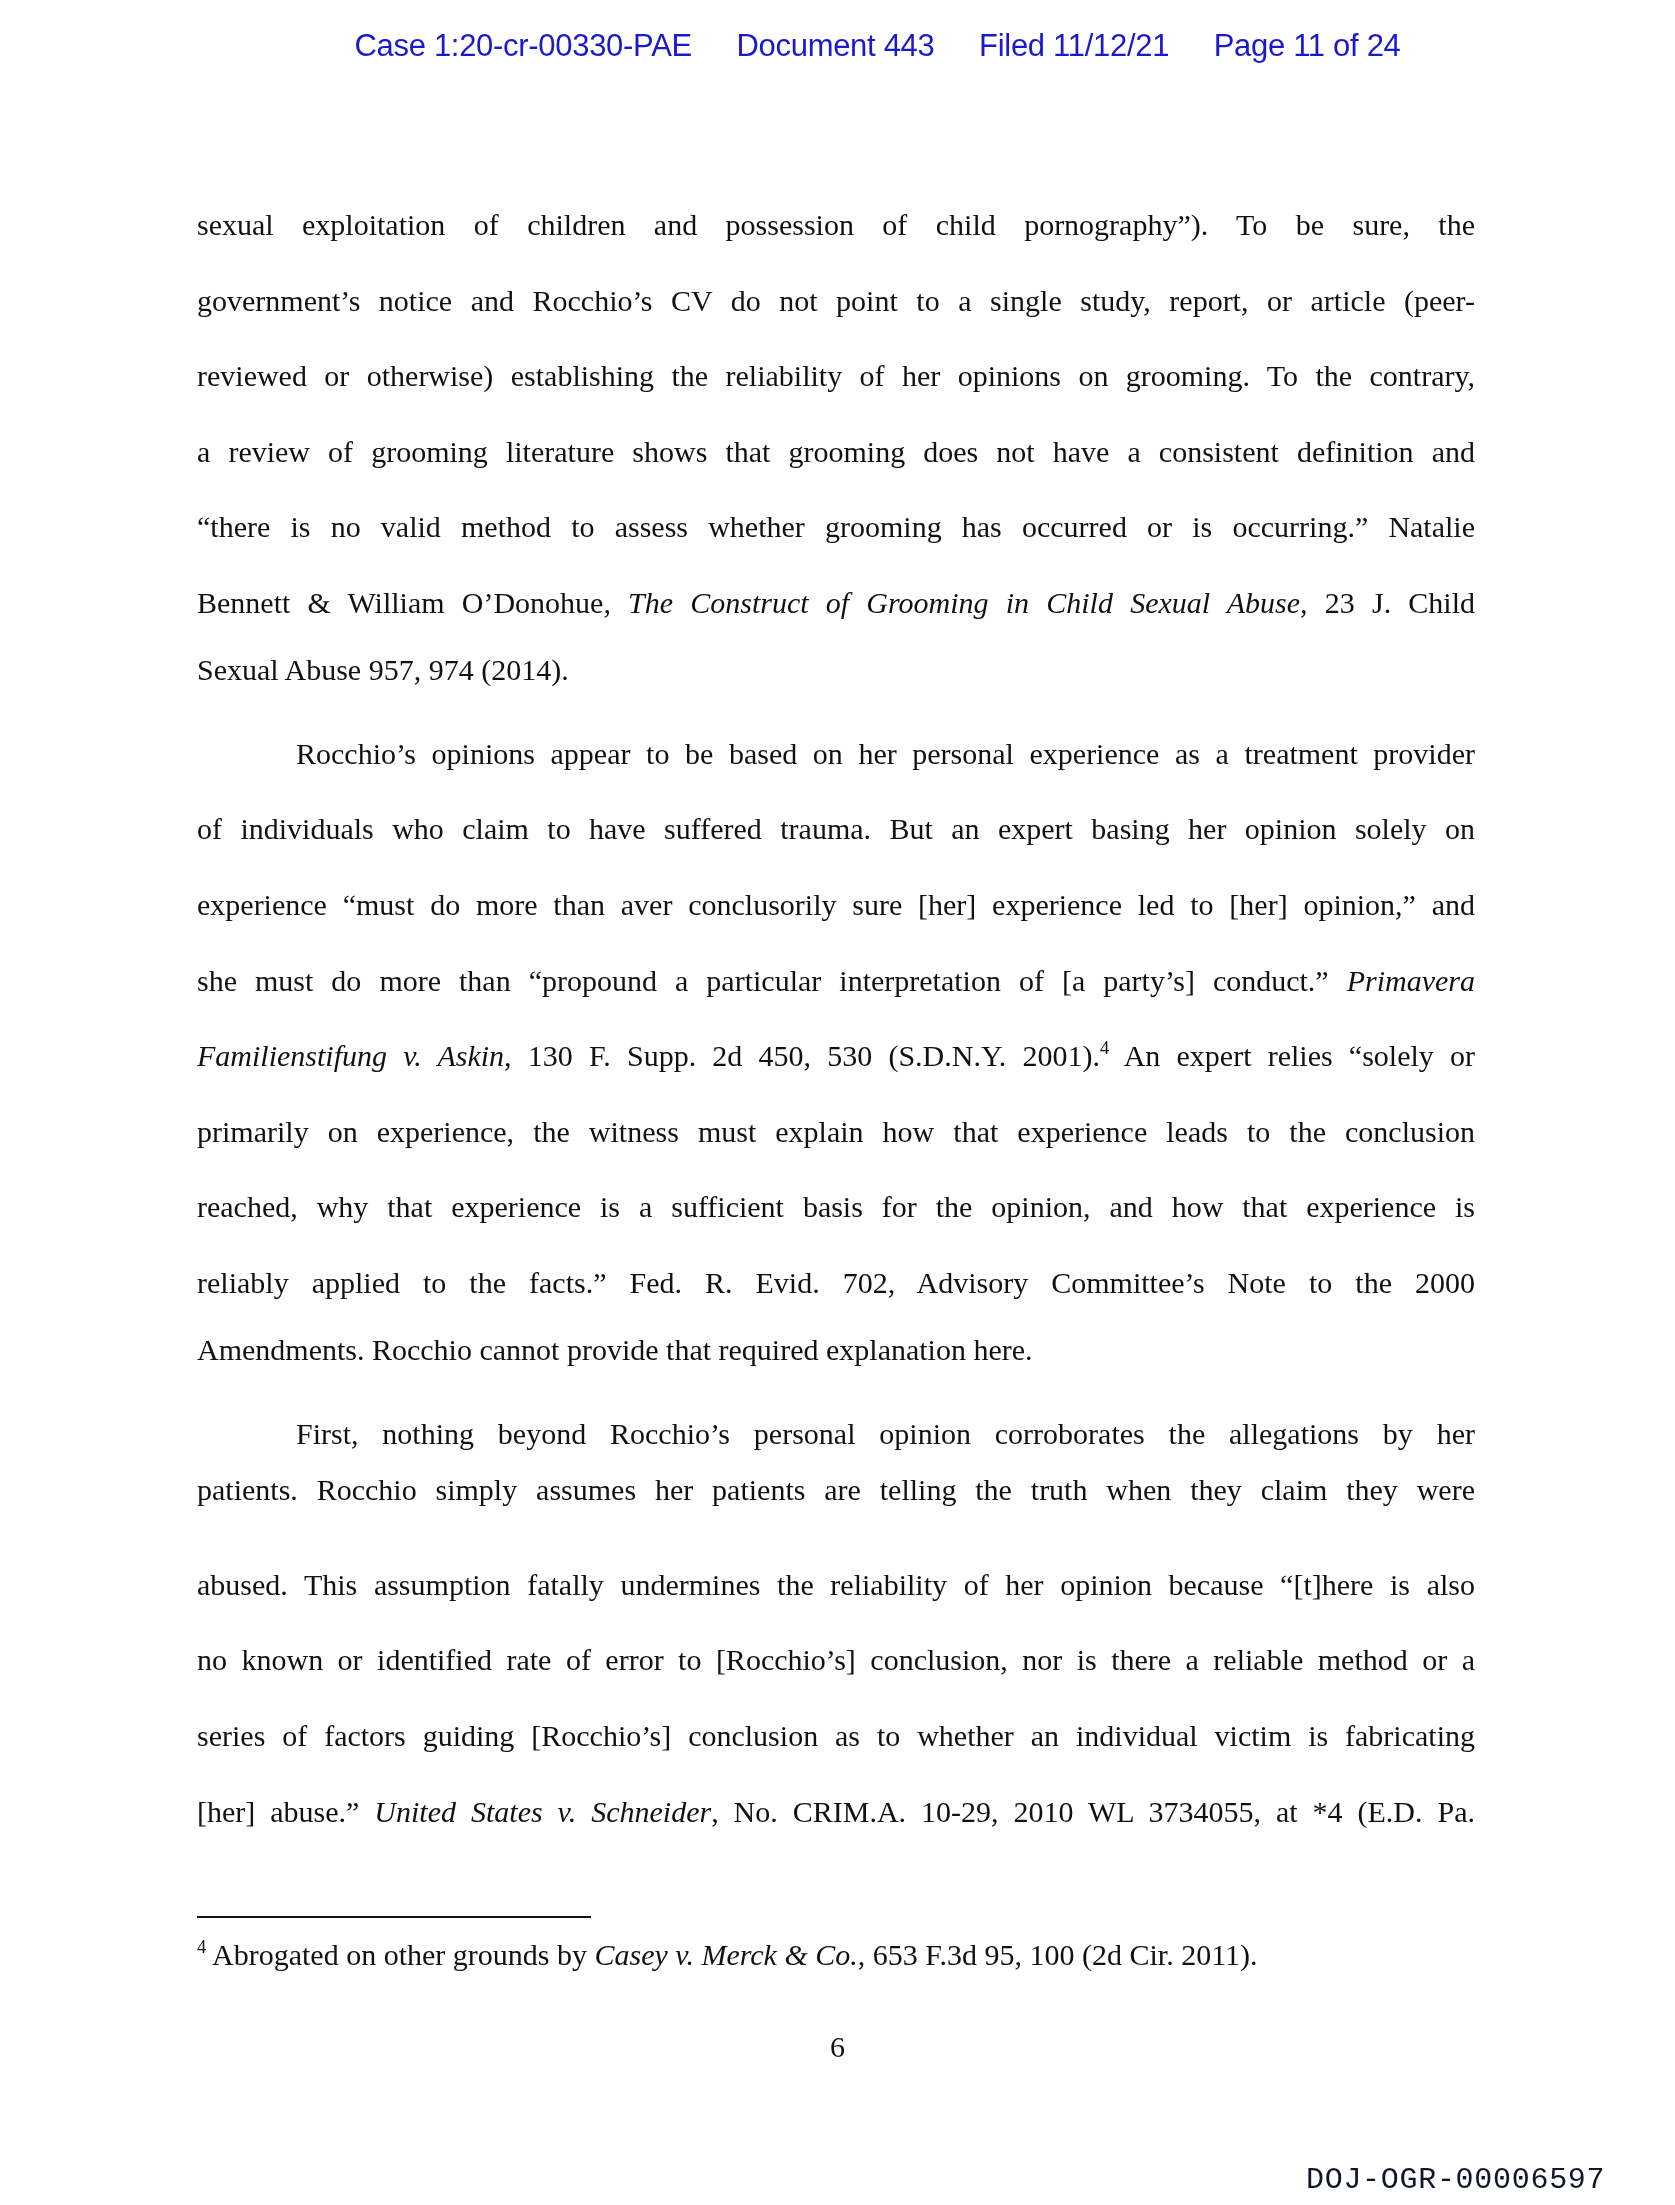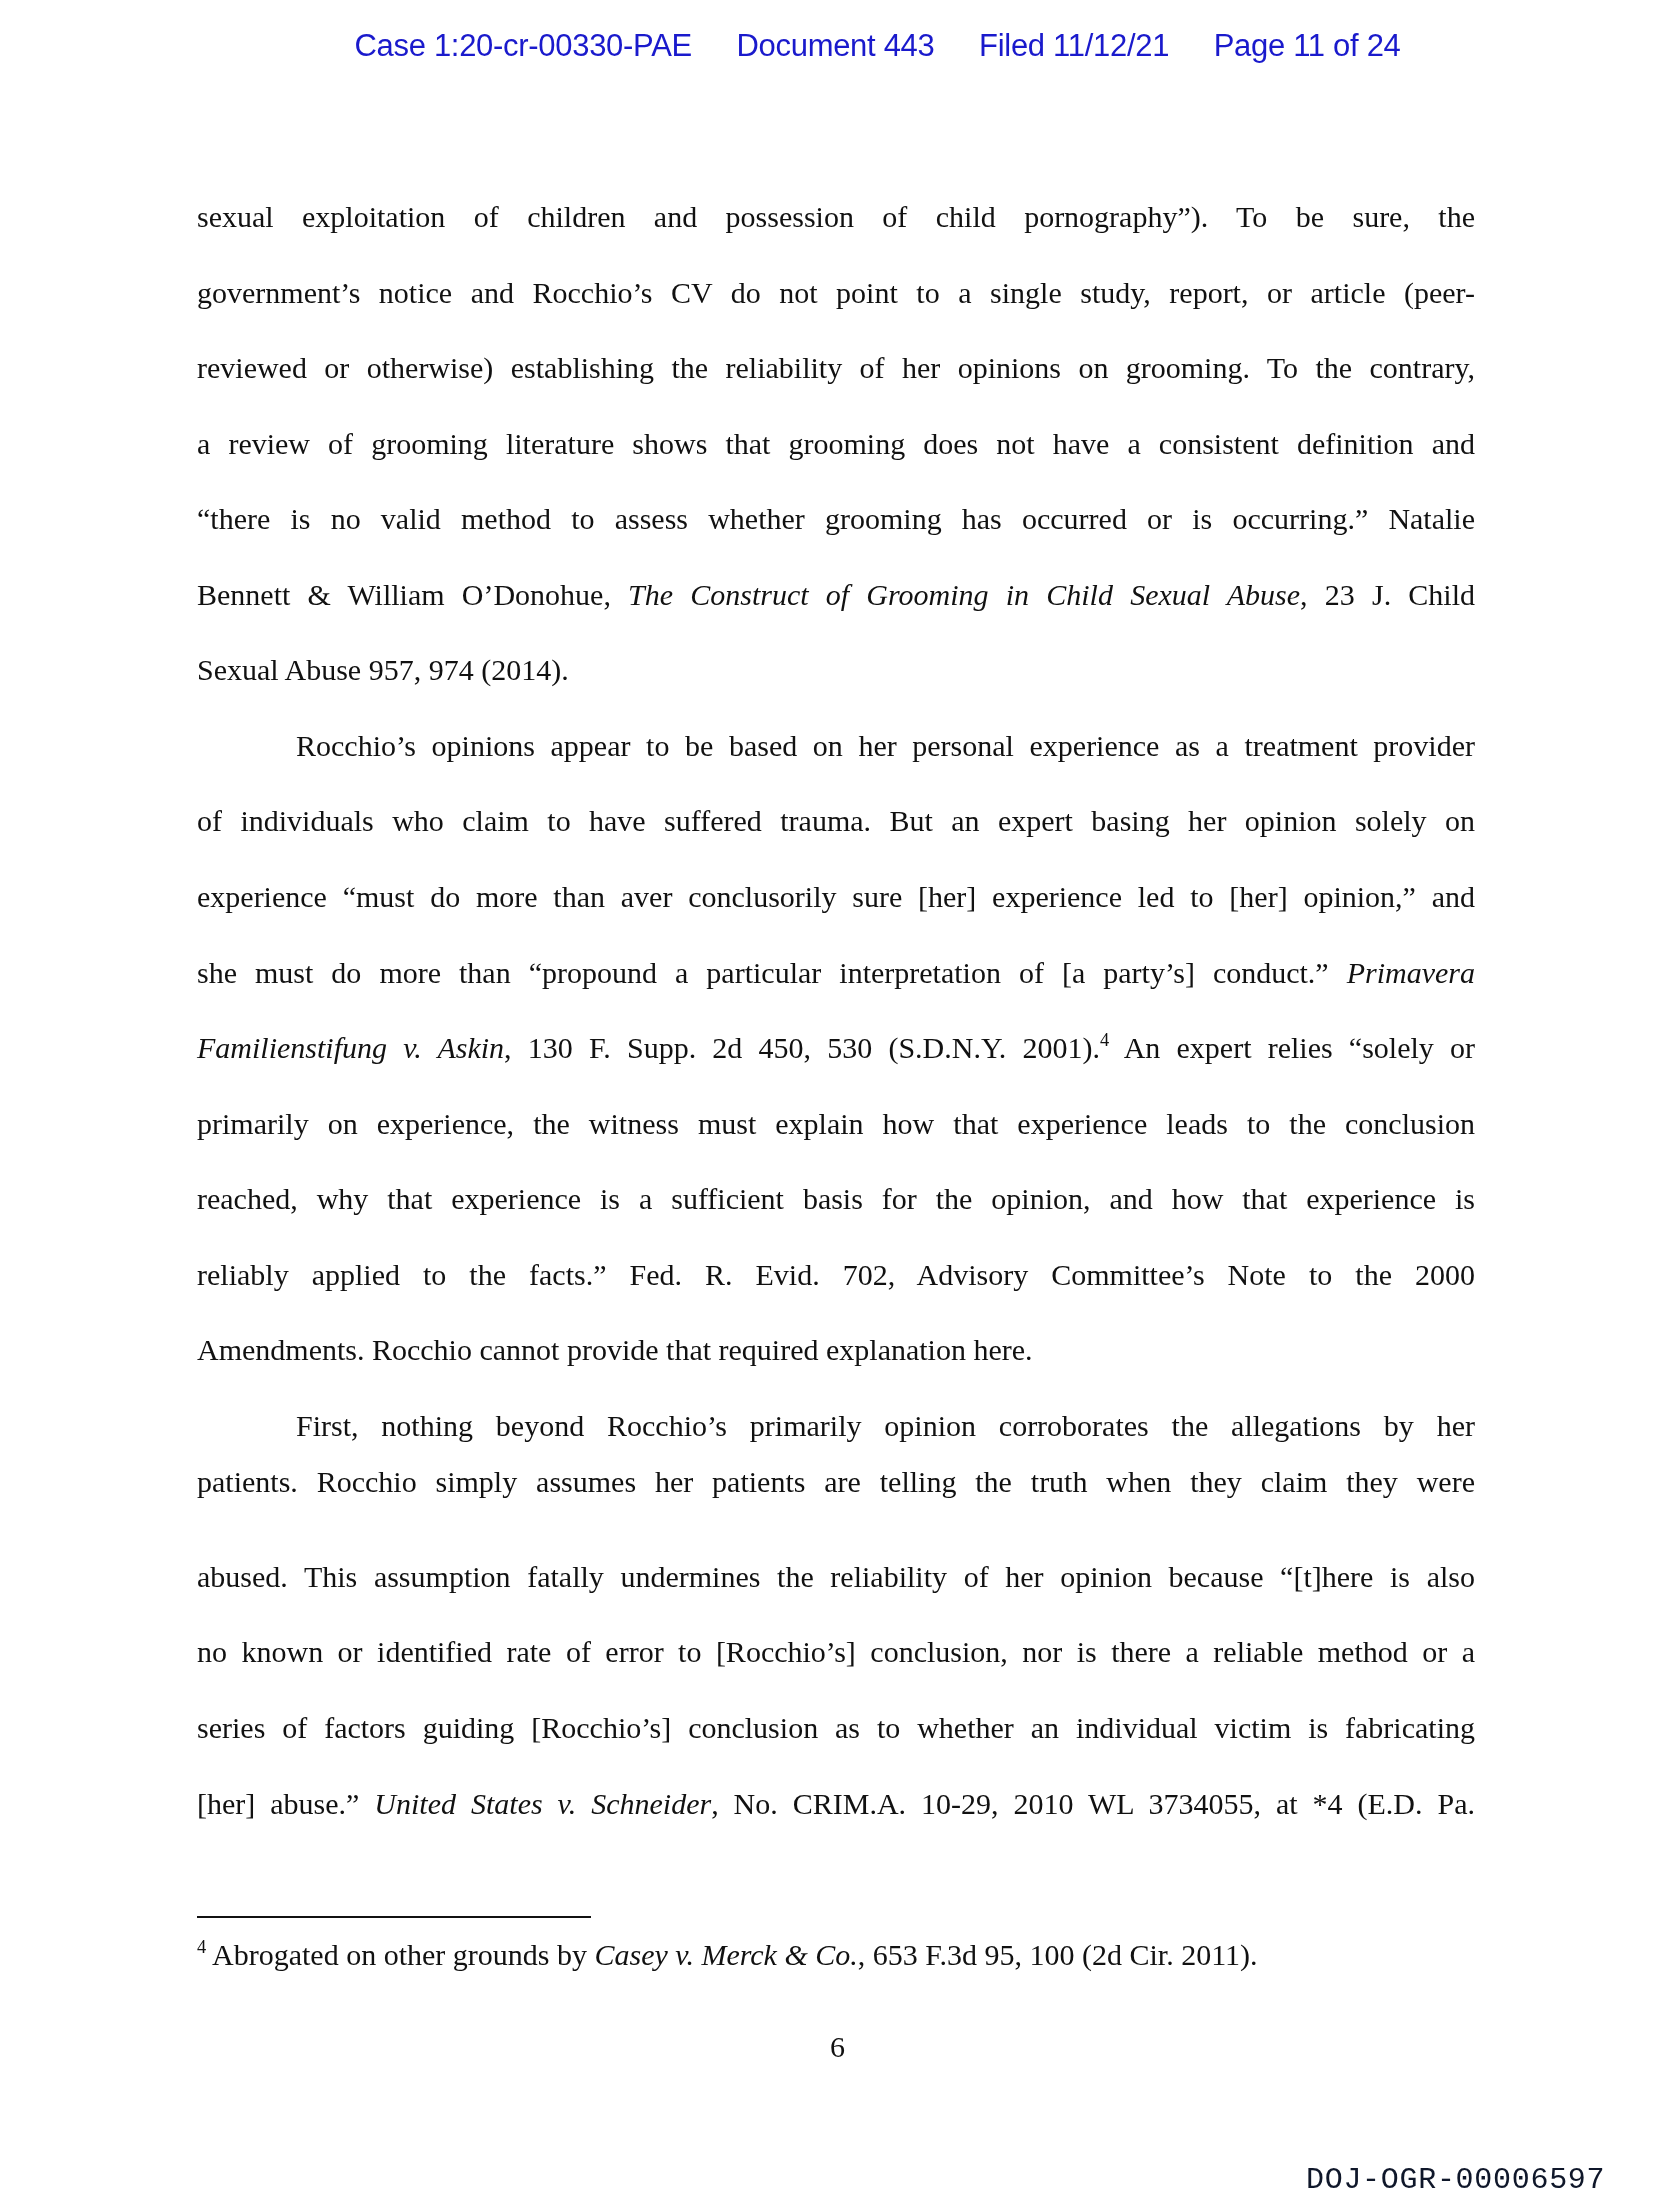--- a/index.html
+++ b/index.html
@@ -8,21 +8,21 @@
     position: absolute; top: 28px; left: 0; width: 1675px; text-align: center;
     font-family: "Liberation Sans", sans-serif; font-size: 31px; color: #1a1acc;
     white-space: pre; letter-spacing: -0.3px; margin-left: 40px;
   }
   .header span { margin: 0 22.3px; }
   .line {
     position: absolute; left: 197px; width: 1278px;
     font-family: "Liberation Serif", serif; font-size: 30px; color: #111;
     line-height: 39px; white-space: nowrap;
   }
-  .line.just { text-align: justify; text-align-last: justify; }
+  .line.just { text-align: justify; text-align-last: justify; margin-top: 8px; }
   .line.indent { left: 296px; width: 1179px; }
   i { font-style: italic; }
   sup { font-size: 18.4px; line-height: 0; vertical-align: 12px; }
   .fn-rule { position: absolute; left: 197px; top: 1916px; width: 394px; height: 2px; background: #111; }
   .footnote {
     position: absolute; left: 197px; top: 1935px; font-family: Liberation Serif, serif;
     font-size: 30px; color: #111; white-space: nowrap; line-height: 39px;
   }
   .footnote sup { font-size: 18.4px; vertical-align: 12px; }
   .page-num {
@@ -50,21 +50,21 @@
 <div class="line just indent" style="top:726px">Rocchio’s opinions appear to be based on her personal experience as a treatment provider</div>
 <div class="line just" style="top:801px">of individuals who claim to have suffered trauma. But an expert basing her opinion solely on</div>
 <div class="line just" style="top:877px">experience “must do more than aver conclusorily sure [her] experience led to [her] opinion,” and</div>
 <div class="line just" style="top:953px"><span>she must do more than “propound a particular interpretation of [a party’s] conduct.” </span><i>Primavera</i></div>
 <div class="line just" style="top:1028px"><i>Familienstifung v. Askin</i><span>, 130 F. Supp. 2d 450, 530 (S.D.N.Y. 2001).</span><sup>4</sup><span> An expert relies “solely or</span></div>
 <div class="line just" style="top:1104px">primarily on experience, the witness must explain how that experience leads to the conclusion</div>
 <div class="line just" style="top:1179px">reached, why that experience is a sufficient basis for the opinion, and how that experience is</div>
 <div class="line just" style="top:1255px">reliably applied to the facts.” Fed. R. Evid. 702, Advisory Committee’s Note to the 2000</div>
 <div class="line" style="top:1330px">Amendments. Rocchio cannot provide that required explanation here.</div>
 
-<div class="line just indent" style="top:1406px">First, nothing beyond Rocchio’s primarily opinion corroborates the allegations by her</div>
+<div class="line just indent" style="top:1406px">First, nothing beyond Rocchio’s personal opinion corroborates the allegations by her</div>
 <div class="line just" style="top:1462px">patients. Rocchio simply assumes her patients are telling the truth when they claim they were</div>
 <div class="line just" style="top:1557px">abused. This assumption fatally undermines the reliability of her opinion because “[t]here is also</div>
 <div class="line just" style="top:1632px">no known or identified rate of error to [Rocchio’s] conclusion, nor is there a reliable method or a</div>
 <div class="line just" style="top:1708px">series of factors guiding [Rocchio’s] conclusion as to whether an individual victim is fabricating</div>
 <div class="line just" style="top:1784px"><span>[her] abuse.” </span><i>United States v. Schneider</i><span>, No. CRIM.A. 10-29, 2010 WL 3734055, at *4 (E.D. Pa.</span></div>
 
 <div class="fn-rule"></div>
 <div class="footnote"><sup>4</sup><span> Abrogated on other grounds by </span><i>Casey v. Merck &amp; Co.</i><span>, 653 F.3d 95, 100 (2d Cir. 2011).</span></div>
 
 <div class="page-num">6</div>

